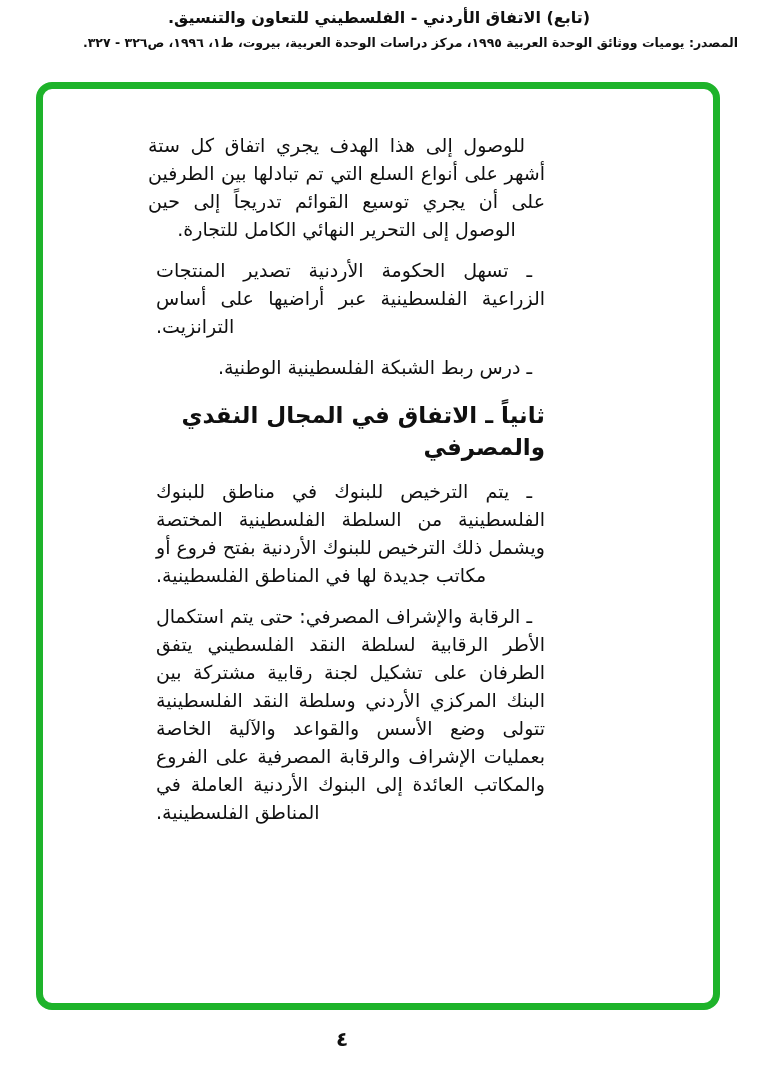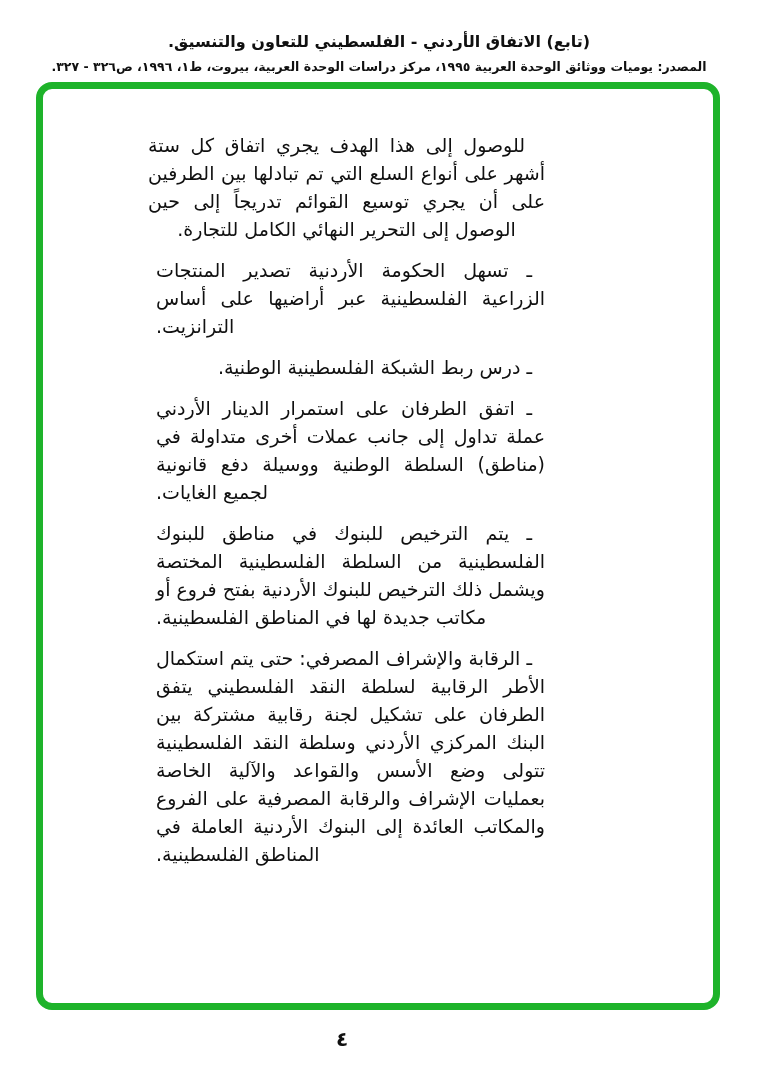--- a/index.html
+++ b/index.html
@@ -15,32 +15,32 @@
     font-family: "DejaVu Sans", sans-serif;
     overflow: hidden;
   }
   .page-header {
     position: absolute;
     top: 8px;
     left: 20px;
     right: 20px;
     direction: rtl;
     text-align: center;
-    margin-top: 24px;
   }
   .header-title {
     font-size: 16px;
     font-weight: bold;
     letter-spacing: 0.2px;
   }
   .header-source {
     margin-top: 8px;
     font-size: 12.5px;
     font-weight: bold;
     white-space: nowrap;
+    text-align: right;
   }
   .green-frame {
     position: absolute;
     left: 36px;
     top: 82px;
     width: 670px;
     height: 914px;
     border: 7px solid #1eb32a;
     border-radius: 16px;
     background: transparent;
@@ -87,19 +87,19 @@
   <div class="header-source">المصدر: يوميات ووثائق الوحدة العربية ١٩٩٥، مركز دراسات الوحدة العربية، بيروت، ط١، ١٩٩٦، ص٣٢٦ - ٣٢٧.</div>
 </header>
 
 <div class="green-frame"></div>
 
 <main class="content">
   <p class="para indent last-center">للوصول إلى هذا الهدف يجري اتفاق كل ستة أشهر على أنواع السلع التي تم تبادلها بين الطرفين على أن يجري توسيع القوائم تدريجاً إلى حين الوصول إلى التحرير النهائي الكامل للتجارة.</p>
   <p class="para bullet last-left">ـ تسهل الحكومة الأردنية تصدير المنتجات الزراعية الفلسطينية عبر أراضيها على أساس الترانزيت.</p>
   <p class="para bullet last-right">ـ درس ربط الشبكة الفلسطينية الوطنية.</p>
 
+  <h2 class="section-heading">ثانياً ـ الاتفاق في المجال النقدي والمصرفي</h2>
 
-  <p class="para bullet last-left">ـ اتفق الطرفان على استمرار الدينار الأردني عملة تداول إلى جانب عملات أخرى متداولة في (مناطق) السلطة الوطنية ووسيلة دفع قانونية لجميع الغايات.</p>
   <p class="para bullet last-left">ـ يتم الترخيص للبنوك في مناطق للبنوك الفلسطينية من السلطة الفلسطينية المختصة ويشمل ذلك الترخيص للبنوك الأردنية بفتح فروع أو مكاتب جديدة لها في المناطق الفلسطينية.</p>
   <p class="para bullet last-left">ـ الرقابة والإشراف المصرفي: حتى يتم استكمال الأطر الرقابية لسلطة النقد الفلسطيني يتفق الطرفان على تشكيل لجنة رقابية مشتركة بين البنك المركزي الأردني وسلطة النقد الفلسطينية تتولى وضع الأسس والقواعد والآلية الخاصة بعمليات الإشراف والرقابة المصرفية على الفروع والمكاتب العائدة إلى البنوك الأردنية العاملة في المناطق الفلسطينية.</p>
 </main>
 
 <div class="page-number">٤</div>
 
 </body></html>

